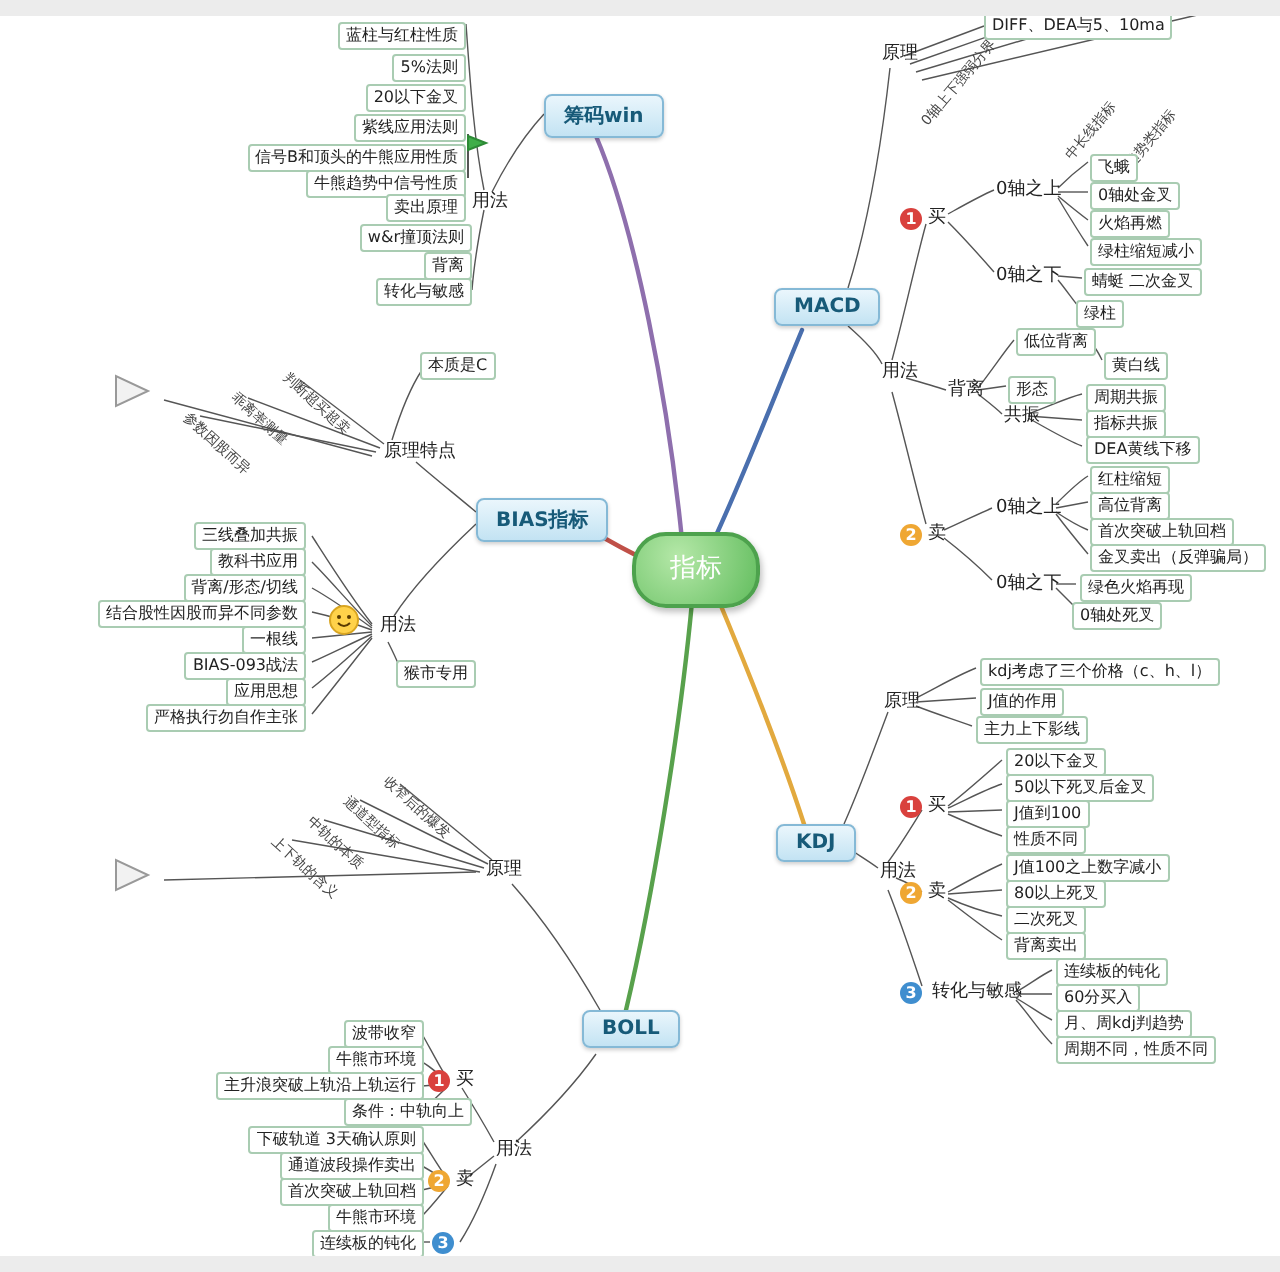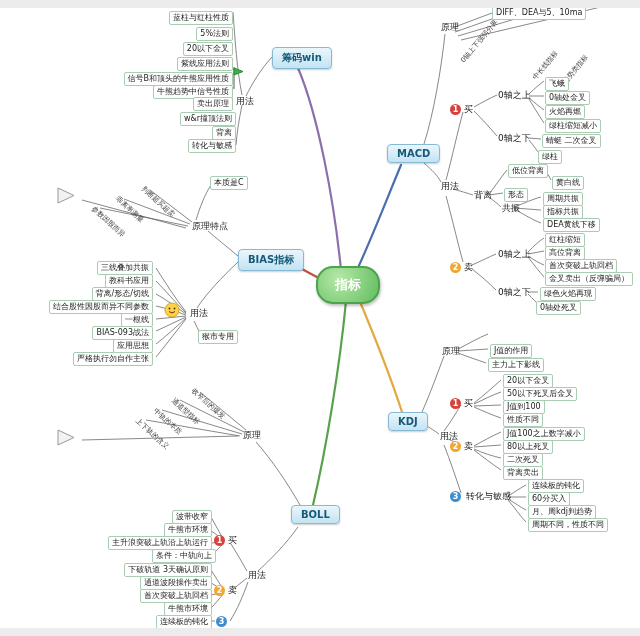--- a/index.html
+++ b/index.html
@@ -8,21 +8,21 @@
   .strip{position:absolute;left:0;width:640px;height:8px;background:#ececec;z-index:4;}
   svg.links{position:absolute;left:0;top:0;z-index:1;}
   .leaf{position:absolute;background:#fff;border:1px solid #a9ccb2;border-radius:2px;
         padding:1px 3px;font-size:8px;line-height:10px;color:#222;white-space:nowrap;z-index:2;}
   .lbl{position:absolute;font-size:9px;line-height:10px;color:#222;white-space:nowrap;z-index:2;}
   .branch{position:absolute;background:linear-gradient(180deg,#eaf6fc,#c3e3f3);
           border:1px solid #85b9d6;border-radius:4px;padding:3px 9px;font-size:10px;font-weight:bold;
           color:#175a78;white-space:nowrap;z-index:3;box-shadow:0 1px 2px rgba(0,0,0,.2);}
   .center{position:absolute;left:316px;top:266px;width:60px;height:34px;
           background:radial-gradient(circle at 35% 30%,#b5e8a8,#62bd5e);
-          border:2px solid #4da24d;border-radius:17px;color:#fff;font-size:13px;font-weight:bold;
+          border:2px solid #4da24d;border-radius:17px;color:#fff;font-size:13px;font-weight:normal;
           text-align:center;line-height:34px;z-index:3;box-shadow:1px 2px 3px rgba(0,0,0,.25);}
   .num{position:absolute;width:11px;height:11px;border-radius:50%;font-size:8px;line-height:11px;
        font-weight:bold;color:#fff;text-align:center;z-index:3;}
   .n1{background:#d9413d}.n2{background:#efa733}.n3{background:#3f8ecf}
   .rot{position:absolute;font-size:7px;color:#444;white-space:nowrap;z-index:2;}
   .rot.up{transform:rotate(-50deg);transform-origin:left bottom;}
   .rot.down{transform:rotate(42deg);transform-origin:left top;}
   .icon{position:absolute;z-index:3;}
 </style>
 </head>
@@ -195,20 +195,21 @@
   <div class="lbl" style="left:498px;top:249px">0轴之上</div>
   <div class="leaf" style="left:545px;top:233px">红柱缩短</div>
   <div class="leaf" style="left:545px;top:246px">高位背离</div>
   <div class="leaf" style="left:545px;top:259px">首次突破上轨回档</div>
   <div class="leaf" style="left:545px;top:272px">金叉卖出（反弹骗局）</div>
   <div class="lbl" style="left:498px;top:287px">0轴之下</div>
   <div class="leaf" style="left:540px;top:287px">绿色火焰再现</div>
   <div class="leaf" style="left:536px;top:301px">0轴处死叉</div>
 
   <div class="lbl" style="left:442px;top:346px">原理</div>
+  <div class="leaf" style="left:490px;top:329px">kdj考虑了三个价格（c、h、l）</div>
   <div class="leaf" style="left:490px;top:344px">J值的作用</div>
   <div class="leaf" style="left:488px;top:358px">主力上下影线</div>
   <div class="lbl" style="left:440px;top:431px">用法</div>
 
   <span class="num n1" style="left:450px;top:398px">1</span>
   <div class="lbl" style="left:464px;top:398px">买</div>
   <div class="leaf" style="left:503px;top:374px">20以下金叉</div>
   <div class="leaf" style="left:503px;top:387px">50以下死叉后金叉</div>
   <div class="leaf" style="left:503px;top:400px">J值到100</div>
   <div class="leaf" style="left:503px;top:413px">性质不同</div>
@@ -232,21 +233,21 @@
   <div class="rot down" style="left:176px;top:396px">通道型指标</div>
   <div class="rot down" style="left:158px;top:406px">中轨的本质</div>
   <div class="rot down" style="left:140px;top:416px">上下轨的含义</div>
   <div class="lbl" style="left:248px;top:570px">用法</div>
 
   <span class="num n1" style="left:214px;top:535px">1</span>
   <div class="lbl" style="left:228px;top:535px">买</div>
   <div class="leaf" style="right:428px;top:510px">波带收窄</div>
   <div class="leaf" style="right:428px;top:523px">牛熊市环境</div>
   <div class="leaf" style="right:428px;top:536px">主升浪突破上轨沿上轨运行</div>
-  <div class="leaf" style="right:424px;top:549px">条件：中轨向上</div>
+  <div class="leaf" style="right:404px;top:549px">条件：中轨向上</div>
 
   <span class="num n2" style="left:214px;top:585px">2</span>
   <div class="lbl" style="left:228px;top:585px">卖</div>
   <div class="leaf" style="right:428px;top:563px">下破轨道 3天确认原则</div>
   <div class="leaf" style="right:428px;top:576px">通道波段操作卖出</div>
   <div class="leaf" style="right:428px;top:589px">首次突破上轨回档</div>
   <div class="leaf" style="right:428px;top:602px">牛熊市环境</div>
 
   <span class="num n3" style="left:216px;top:616px">3</span>
   <div class="leaf" style="right:428px;top:615px">连续板的钝化</div>

